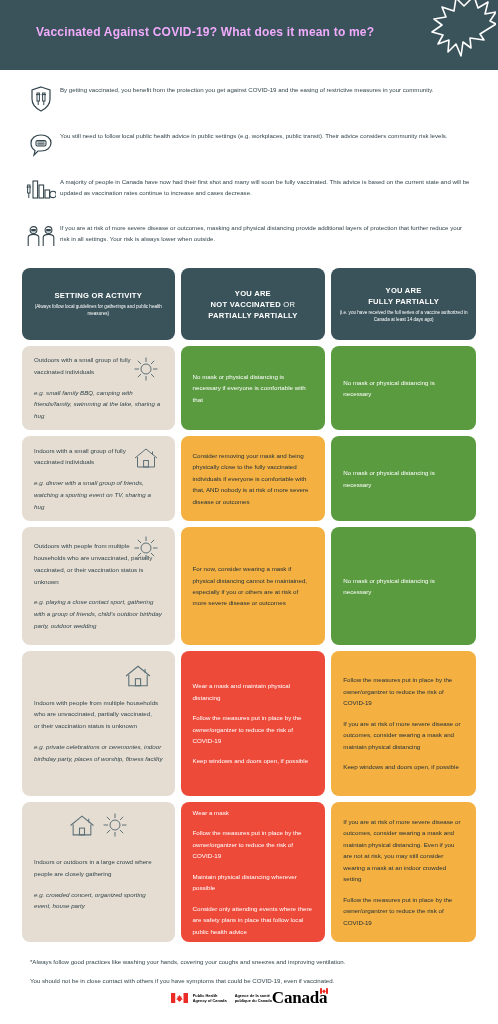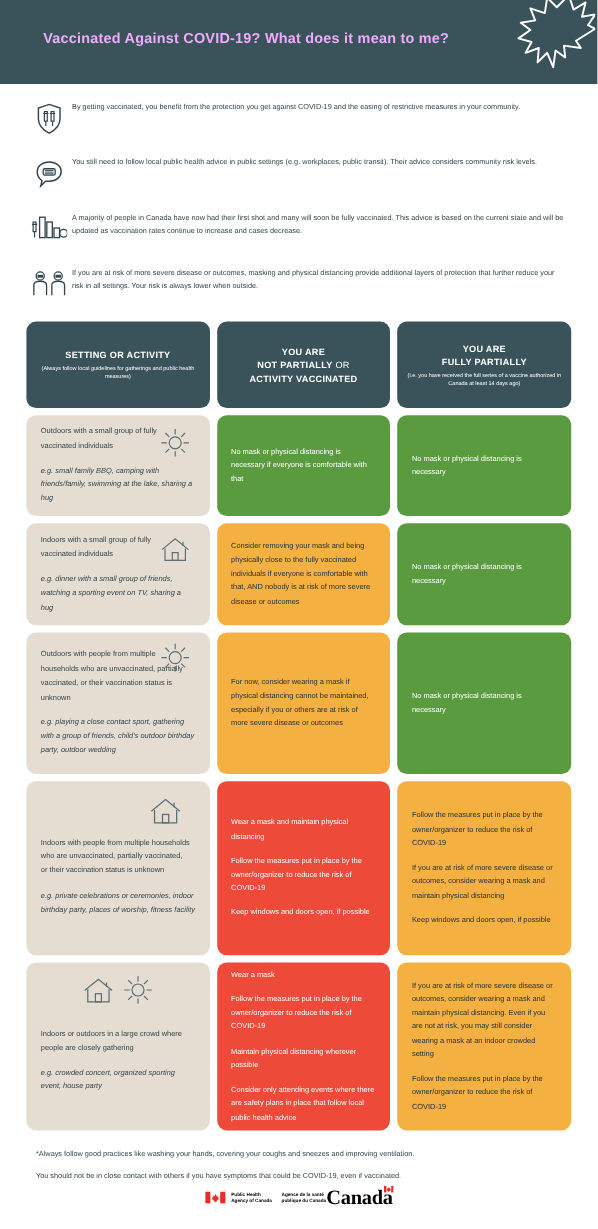--- a/index.html
+++ b/index.html
@@ -164,22 +164,22 @@
   <div class="table">
 
     <div class="row">
       <div class="cell col1 head">
         <div class="h-main">SETTING OR ACTIVITY</div>
         <div class="h-sub">(Always follow local guidelines for gatherings and public health measures)</div>
       </div>
       <div class="cell col2 head">
         <div class="h-main">
           <span>YOU ARE</span><br>
-          <span>NOT PARTIALLY</span><span class="thin"> OR</span><br>
-          <span>ACTIVITY VACCINATED</span>
+          <span>NOT VACCINATED</span><span class="thin"> OR</span><br>
+          <span>PARTIALLY PARTIALLY</span>
         </div>
       </div>
       <div class="cell col3 head">
         <div class="h-main">
           <span>YOU ARE</span><br>
           <span>FULLY PARTIALLY</span>
         </div>
         <div class="h-sub">(i.e. you have received the full series of a vaccine authorized in Canada at least 14 days ago)</div>
       </div>
     </div>

